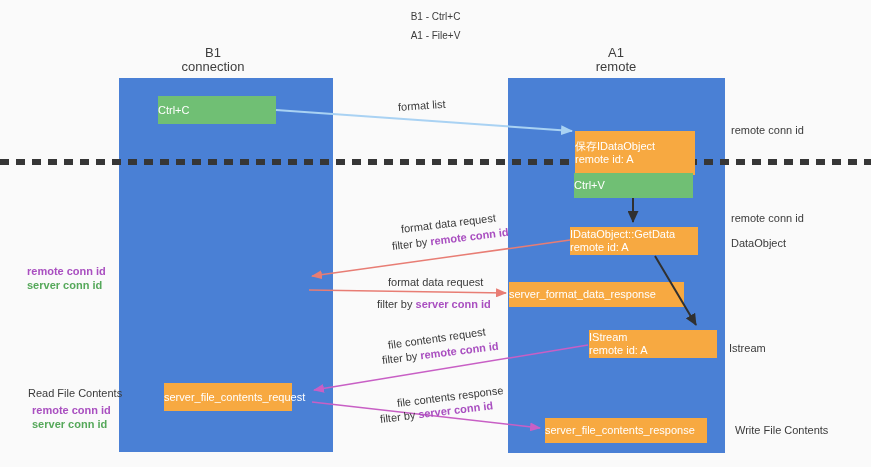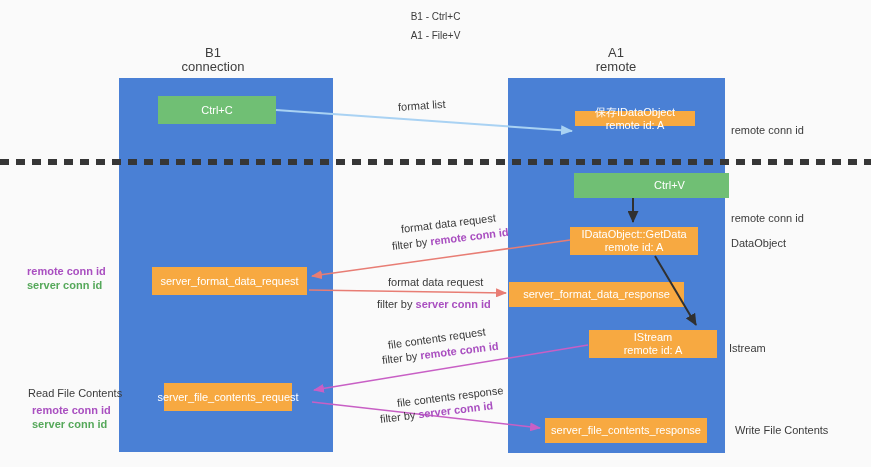--- a/index.html
+++ b/index.html
@@ -18,28 +18,28 @@
   .lane{background:#4a80d5;}
   #lane-left{left:119px;top:78px;width:214px;height:374px;}
   #lane-right{left:508px;top:78px;width:217px;height:375px;}
   
   .dashline{
     left:0;top:159px;width:871px;height:6px;
     background:repeating-linear-gradient(90deg,#363636 0 9px,transparent 9px 16px);
   }
   
   .node{
-    display:flex;flex-direction:column;align-items:center;justify-content:center;
+    display:flex;flex-direction:column;align-items:flex-start;justify-content:center;
     color:#ffffff;font-size:11px;line-height:13px;text-align:center;
   }
   .node.green{background:#70bf74;}
   .node.orange{background:#f7a941;}
   #node-ctrl-c{left:158px;top:96px;width:118px;height:28px;}
-  #node-save-idataobject{left:575px;top:111px;width:120px;height:15px;}
-  #node-ctrl-v{left:574px;top:173px;width:119px;height:25px;padding-left:36px;}
+  #node-save-idataobject{left:575px;top:131px;width:120px;height:44px;}
+  #node-ctrl-v{left:574px;top:173px;width:119px;height:25px;}
   #node-getdata{left:570px;top:227px;width:128px;height:28px;}
   #node-sfd-request{left:152px;top:267px;width:155px;height:28px;}
   #node-sfd-response{left:509px;top:282px;width:175px;height:25px;}
   #node-istream{left:589px;top:330px;width:128px;height:28px;}
   #node-sfc-request{left:164px;top:383px;width:128px;height:28px;}
   #node-sfc-response{left:545px;top:418px;width:162px;height:25px;}
   
   .edge-label{font-size:11px;color:#3a3a3a;white-space:nowrap;transform-origin:left center;}
   .edge-label b.purple{color:#a94fc0;font-weight:bold;}
   #lbl-format-list{left:398px;top:101px;transform:rotate(-4deg);}
@@ -100,23 +100,20 @@
 
   <div id="node-ctrl-v" class="abs node green">
     <div>Ctrl+V</div>
   </div>
 
   <div id="node-getdata" class="abs node orange">
     <div>IDataObject::GetData</div>
     <div>remote id: A</div>
   </div>
 
-  <div id="node-sfd-request" class="abs node orange">
-    <div>server_format_data_request</div>
-  </div>
 
   <div id="node-sfd-response" class="abs node orange">
     <div>server_format_data_response</div>
   </div>
 
   <div id="node-istream" class="abs node orange">
     <div>IStream</div>
     <div>remote id: A</div>
   </div>
 

